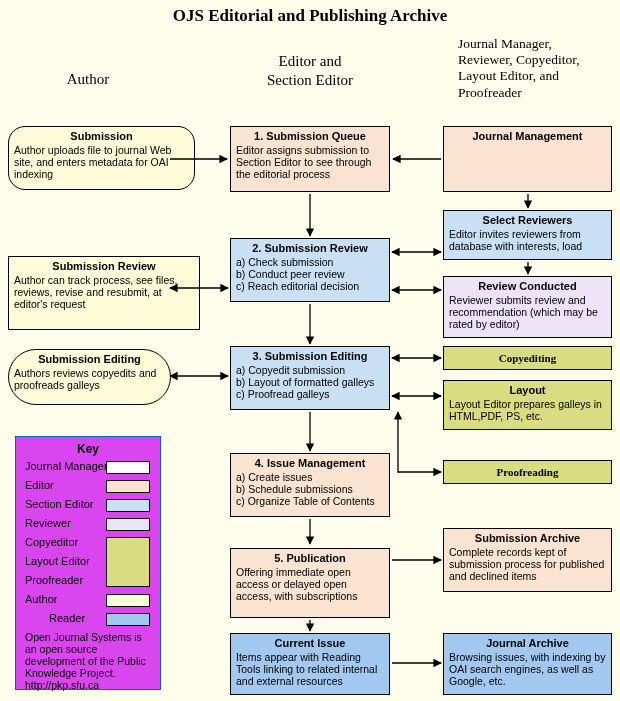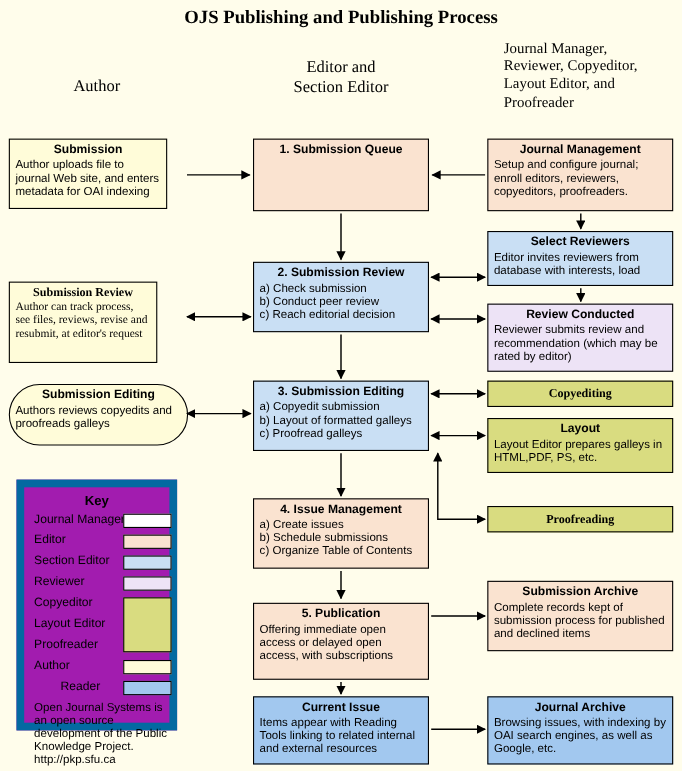--- a/index.html
+++ b/index.html
@@ -32,62 +32,63 @@
 
   .peach { background:#FAE3D0; }
   .lblue { background:#C9DFF4; }
   .cream { background:#FFFCD9; }
   .lav   { background:#EDE3F6; }
   .olive { background:#D9DC80; }
   .dblue { background:#A2C8EF; }
   .white { background:#FFFFFF; }
 
   .keybox {
-    position:absolute; left:15px; top:436px; width:146px; height:228px;
-    background:#a21caf; border:7px solid #0369a1;
+    position:absolute; left:15px; top:436px; width:146px; height:254px;
+    background:#d946ef; border:1px solid #0369a1;
   }
   .key-title { position:absolute; top:5px; left:0; width:100%; text-align:center;
                font-weight:bold; font-size:12px; }
   .key-label { position:absolute; left:9px; font-size:11px; }
   .key-swatch { position:absolute; left:90px; width:44px; height:13px; border:1px solid #000; }
   .key-note { position:absolute; left:9px; top:194px; width:130px; font-size:10.5px; line-height:1.15; }
   .key-url  { position:absolute; left:9px; top:242px; font-size:10.5px; }
 
   svg.arrows { position:absolute; left:0; top:0; z-index:5; pointer-events:none; }
 </style>
 </head>
 <body>
 
 <div class="canvas">
 
-  <div class="page-title">OJS Publishing and Publishing Process</div>
+  <div class="page-title">OJS Editorial and Publishing Archive</div>
 
   <div class="col-header author">Author</div>
   <div class="col-header editor">Editor and
 Section Editor</div>
   <div class="col-header staff">Journal Manager,
 Reviewer, Copyeditor,
 Layout Editor, and
 Proofreader</div>
 
-  <div class="box cream" style="left:8px; top:126px; width:144px; height:64px;">
+  <div class="box cream" style="left:8px; top:126px; width:187px; height:64px;border-radius:17px;">
     <div class="box-title">Submission</div>
     <div class="box-body">Author uploads file to journal Web site, and enters metadata for OAI indexing</div>
   </div>
-  <div class="box cream" style="left:8px; top:256px; width:135px; height:74px;font-family:Liberation Serif, serif;">
+  <div class="box cream" style="left:8px; top:256px; width:192px; height:74px;">
     <div class="box-title">Submission Review</div>
     <div class="box-body">Author can track process, see files, reviews, revise and resubmit, at editor's request</div>
   </div>
   <div class="box cream" style="left:8px; top:349px; width:163px; height:56px;border-radius:28px;">
     <div class="box-title">Submission Editing</div>
     <div class="box-body">Authors reviews copyedits and proofreads galleys</div>
   </div>
 
   <div class="box peach" style="left:230px; top:126px; width:160px; height:66px;">
     <div class="box-title">1. Submission Queue</div>
+    <div class="box-body">Editor assigns submission to Section Editor to see through the editorial process</div>
   </div>
   <div class="box lblue" style="left:230px; top:238px; width:160px; height:64px;">
     <div class="box-title">2. Submission Review</div>
     <div class="box-body">a) Check submission
 b) Conduct peer review
 c) Reach editorial decision</div>
   </div>
   <div class="box lblue" style="left:230px; top:346px; width:160px; height:64px;">
     <div class="box-title">3. Submission Editing</div>
     <div class="box-body">a) Copyedit submission
@@ -104,21 +105,20 @@
     <div class="box-title">5. Publication</div>
     <div class="box-body">Offering immediate open access or delayed open access, with subscriptions</div>
   </div>
   <div class="box dblue" style="left:230px; top:633px; width:160px; height:62px;">
     <div class="box-title">Current Issue</div>
     <div class="box-body">Items appear with Reading Tools linking to related internal and external resources</div>
   </div>
 
   <div class="box peach" style="left:443px; top:126px; width:169px; height:66px;">
     <div class="box-title">Journal Management</div>
-    <div class="box-body">Setup and configure journal; enroll editors, reviewers, copyeditors, proofreaders.</div>
   </div>
   <div class="box lblue" style="left:443px; top:210px; width:169px; height:50px;">
     <div class="box-title">Select Reviewers</div>
     <div class="box-body">Editor invites reviewers from database with interests, load</div>
   </div>
   <div class="box lav" style="left:443px; top:276px; width:169px; height:62px;">
     <div class="box-title">Review Conducted</div>
     <div class="box-body">Reviewer submits review and recommendation (which may be rated by editor)</div>
   </div>
   <div class="box olive box-solo" style="left:443px; top:346px; width:169px; height:24px;">

